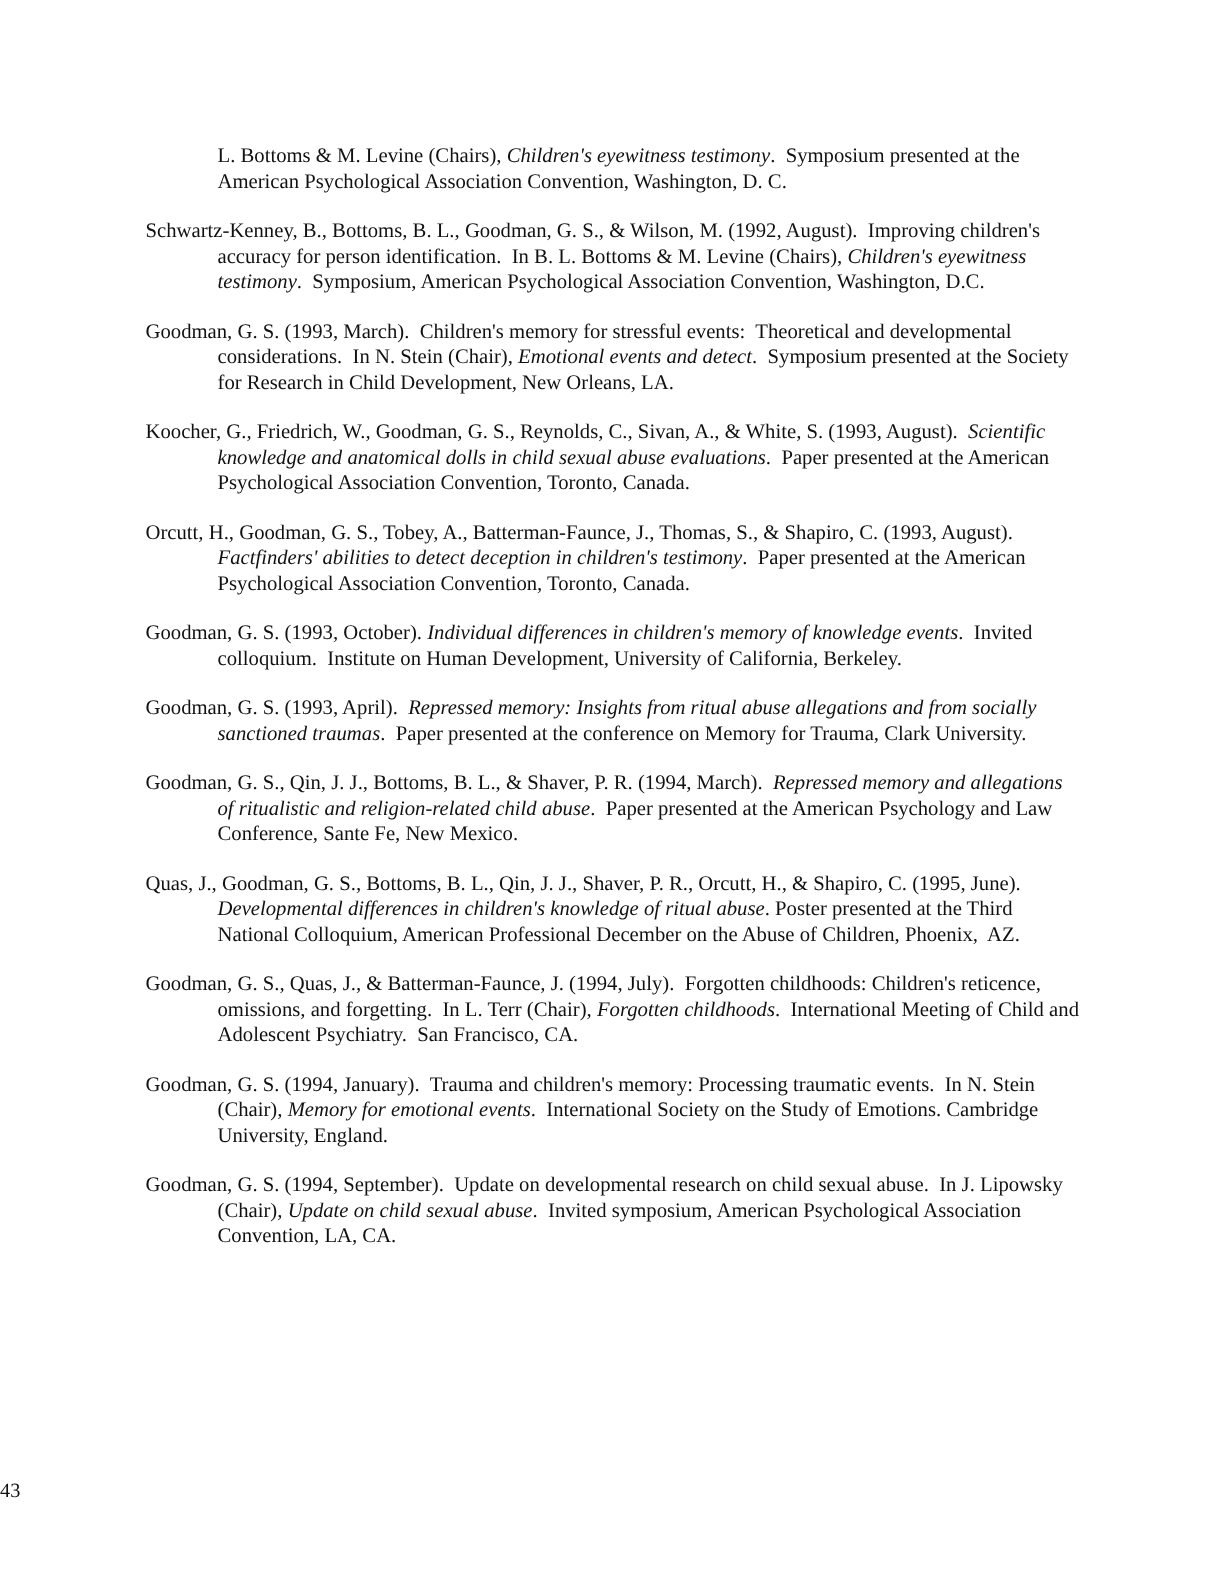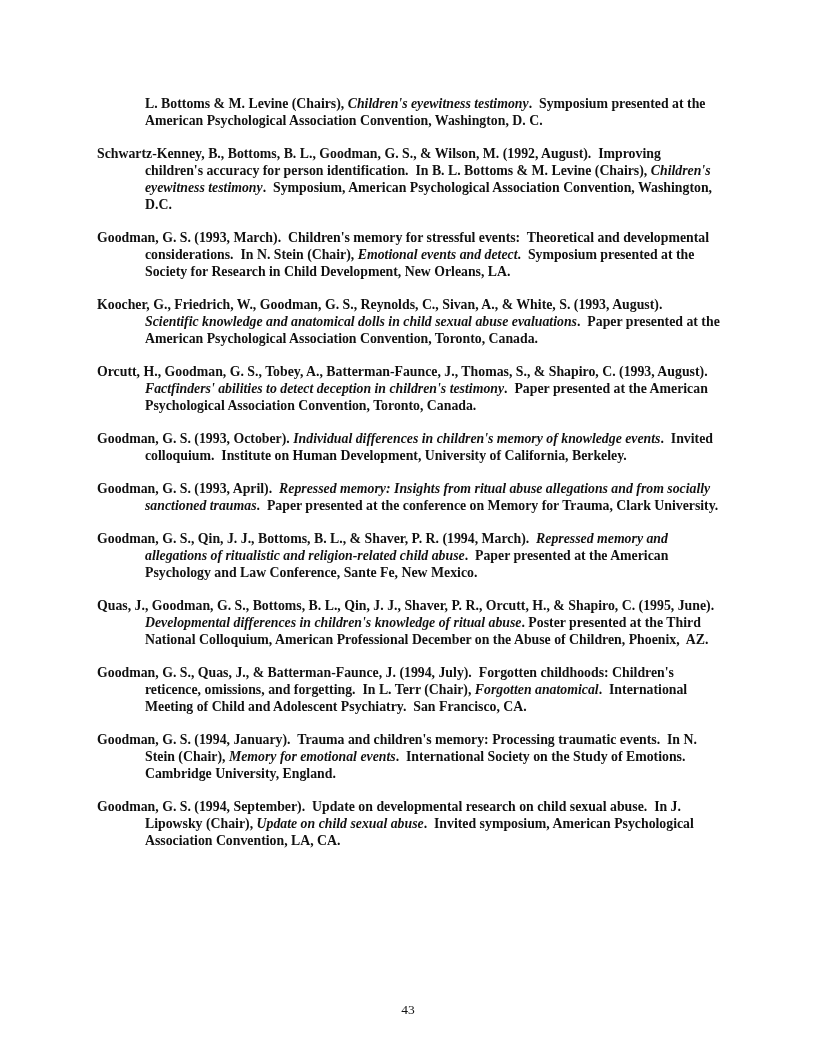--- a/index.html
+++ b/index.html
@@ -14,21 +14,20 @@
     background: #ffffff;
     overflow: hidden;
     font-family: "Liberation Serif", "DejaVu Serif", serif;
     color: #111111;
   }
   .content {
     position: absolute;
     left: 97px;
     top: 95px;
     width: 624px;
-    font-weight: bold;
   }
   p.ref {
     font-size: 13.8px;
     line-height: 17px;
     margin: 0 0 16px 0;
     padding-left: 48px;
     text-indent: -48px;
     white-space: pre-wrap;
     text-align: left;
   }
@@ -36,38 +35,36 @@
     text-indent: 0;
   }
   .it {
     font-style: italic;
   }
   .page-number {
     position: absolute;
     top: 985px;
     left: 0;
     right: 0;
-    text-align: center;
     font-size: 13.5px;
     line-height: 17px;
-    margin-top: 16px;
   }
 </style>
 </head>
 <body>
 
 <div class="page">
   <div class="content" id="refs">
       <p class="ref continuation"><span>L. Bottoms &amp; M. Levine (Chairs), </span><span class="it">Children's eyewitness testimony</span><span>.  Symposium presented at the American Psychological Association Convention, Washington, D. C.</span></p>
       <p class="ref"><span>Schwartz-Kenney, B., Bottoms, B. L., Goodman, G. S., &amp; Wilson, M. (1992, August).  Improving children's accuracy for person identification.  In B. L. Bottoms &amp; M. Levine (Chairs), </span><span class="it">Children's eyewitness testimony</span><span>.  Symposium, American Psychological Association Convention, Washington, D.C.</span></p>
       <p class="ref"><span>Goodman, G. S. (1993, March).  Children's memory for stressful events:  Theoretical and developmental considerations.  In N. Stein (Chair), </span><span class="it">Emotional events and detect</span><span>.  Symposium presented at the Society for Research in Child Development, New Orleans, LA.</span></p>
       <p class="ref"><span>Koocher, G., Friedrich, W., Goodman, G. S., Reynolds, C., Sivan, A., &amp; White, S. (1993, August).  </span><span class="it">Scientific knowledge and anatomical dolls in child sexual abuse evaluations</span><span>.  Paper presented at the American Psychological Association Convention, Toronto, Canada.</span></p>
       <p class="ref"><span>Orcutt, H., Goodman, G. S., Tobey, A., Batterman-Faunce, J., Thomas, S., &amp; Shapiro, C. (1993, August).  </span><span class="it">Factfinders' abilities to detect deception in children's testimony</span><span>.  Paper presented at the American Psychological Association Convention, Toronto, Canada.</span></p>
       <p class="ref"><span>Goodman, G. S. (1993, October). </span><span class="it">Individual differences in children's memory of knowledge events</span><span>.  Invited colloquium.  Institute on Human Development, University of California, Berkeley.</span></p>
       <p class="ref"><span>Goodman, G. S. (1993, April).  </span><span class="it">Repressed memory: Insights from ritual abuse allegations and from socially sanctioned traumas</span><span>.  Paper presented at the conference on Memory for Trauma, Clark University.</span></p>
       <p class="ref"><span>Goodman, G. S., Qin, J. J., Bottoms, B. L., &amp; Shaver, P. R. (1994, March).  </span><span class="it">Repressed memory and allegations of ritualistic and religion-related child abuse</span><span>.  Paper presented at the American Psychology and Law Conference, Sante Fe, New Mexico.</span></p>
       <p class="ref"><span>Quas, J., Goodman, G. S., Bottoms, B. L., Qin, J. J., Shaver, P. R., Orcutt, H., &amp; Shapiro, C. (1995, June).  </span><span class="it">Developmental differences in children's knowledge of ritual abuse</span><span>. Poster presented at the Third National Colloquium, American Professional December on the Abuse of Children, Phoenix,  AZ.</span></p>
-      <p class="ref"><span>Goodman, G. S., Quas, J., &amp; Batterman-Faunce, J. (1994, July).  Forgotten childhoods: Children's reticence, omissions, and forgetting.  In L. Terr (Chair), </span><span class="it">Forgotten anatomical</span><span>.  International Meeting of Child and Adolescent Psychiatry.  San Francisco, CA.</span></p>
+      <p class="ref"><span>Goodman, G. S., Quas, J., &amp; Batterman-Faunce, J. (1994, July).  Forgotten childhoods: Children's reticence, omissions, and forgetting.  In L. Terr (Chair), </span><span class="it">Forgotten childhoods</span><span>.  International Meeting of Child and Adolescent Psychiatry.  San Francisco, CA.</span></p>
       <p class="ref"><span>Goodman, G. S. (1994, January).  Trauma and children's memory: Processing traumatic events.  In N. Stein (Chair), </span><span class="it">Memory for emotional events</span><span>.  International Society on the Study of Emotions. Cambridge University, England.</span></p>
       <p class="ref"><span>Goodman, G. S. (1994, September).  Update on developmental research on child sexual abuse.  In J. Lipowsky (Chair), </span><span class="it">Update on child sexual abuse</span><span>.  Invited symposium, American Psychological Association Convention, LA, CA.</span></p>
     </div>
   <div class="page-number">43</div>
 </div>
 
 </body></html>

